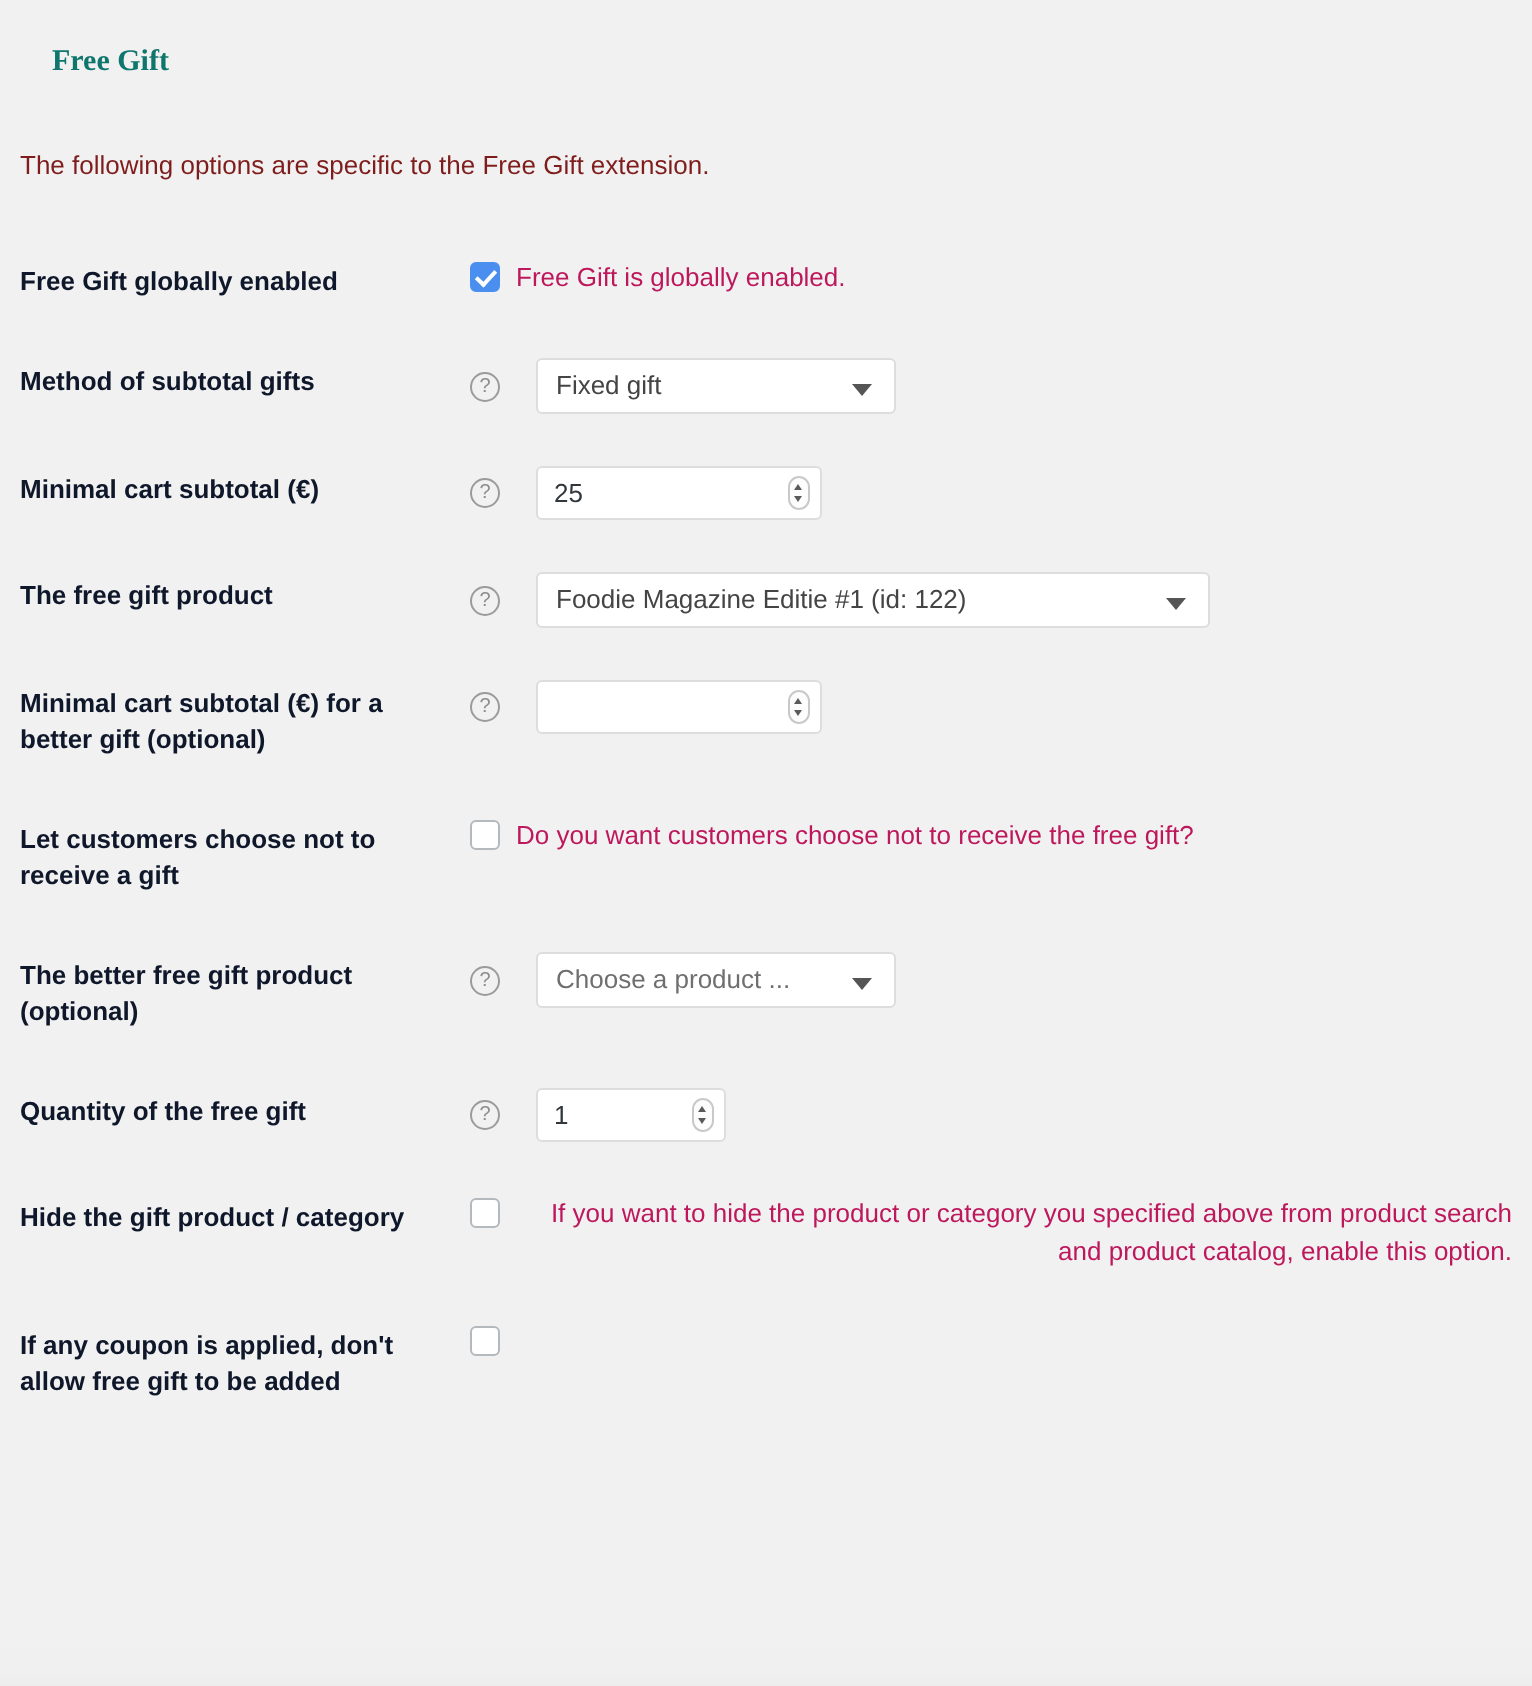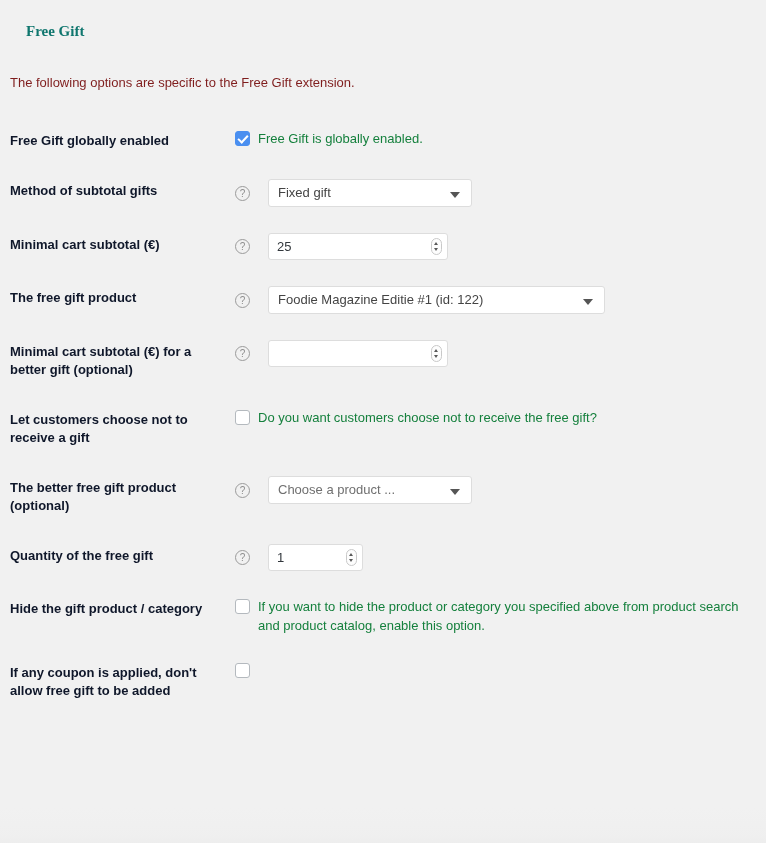--- a/index.html
+++ b/index.html
@@ -132,43 +132,44 @@
     left: 4px;
     top: 1px;
     width: 4px;
     height: 8px;
     border: solid #fff;
     border-width: 0 2px 2px 0;
     transform: rotate(43deg);
   }
   .cbx-label {
     font-size: 13px;
-    color: #15803d;
+    color: #be185d;
     line-height: 19px;
     cursor: pointer;
+    text-align: right;
   }
   .cbx-label.wide { max-width: 510px; display: block; }
 
   
   .select-box {
     position: relative;
     background: #fff;
     border: 1px solid #ddd;
     border-radius: 3px;
     box-sizing: border-box;
     height: 28px;
     font-size: 13px;
     color: #444;
     line-height: 26px;
     padding: 0 30px 0 9px;
     cursor: pointer;
     white-space: nowrap;
     overflow: hidden;
   }
-  .select-box.w180 { width: 204px; }
+  .select-box.w180 { width: 180px; }
   .select-box.w300 { width: 337px; }
   .select-box .arrow {
     position: absolute;
     right: 11px;
     top: 12px;
     width: 0;
     height: 0;
     border-left: 5px solid transparent;
     border-right: 5px solid transparent;
     border-top: 6px solid #555;
@@ -184,21 +185,21 @@
     box-sizing: border-box;
     height: 27px;
     font-size: 13px;
     color: #32373c;
     line-height: 25px;
     padding: 0 24px 0 8px;
     white-space: nowrap;
     overflow: hidden;
     cursor: text;
   }
-  .num-box.w180 { width: 180px; }
+  .num-box.w180 { width: 143px; }
   .num-box.w95 { width: 95px; }
 
   .spinner {
     position: absolute;
     right: 5px;
     top: 4px;
     width: 11px;
     height: 17px;
     border: 1px solid #c9c9c9;
     border-radius: 6px;

